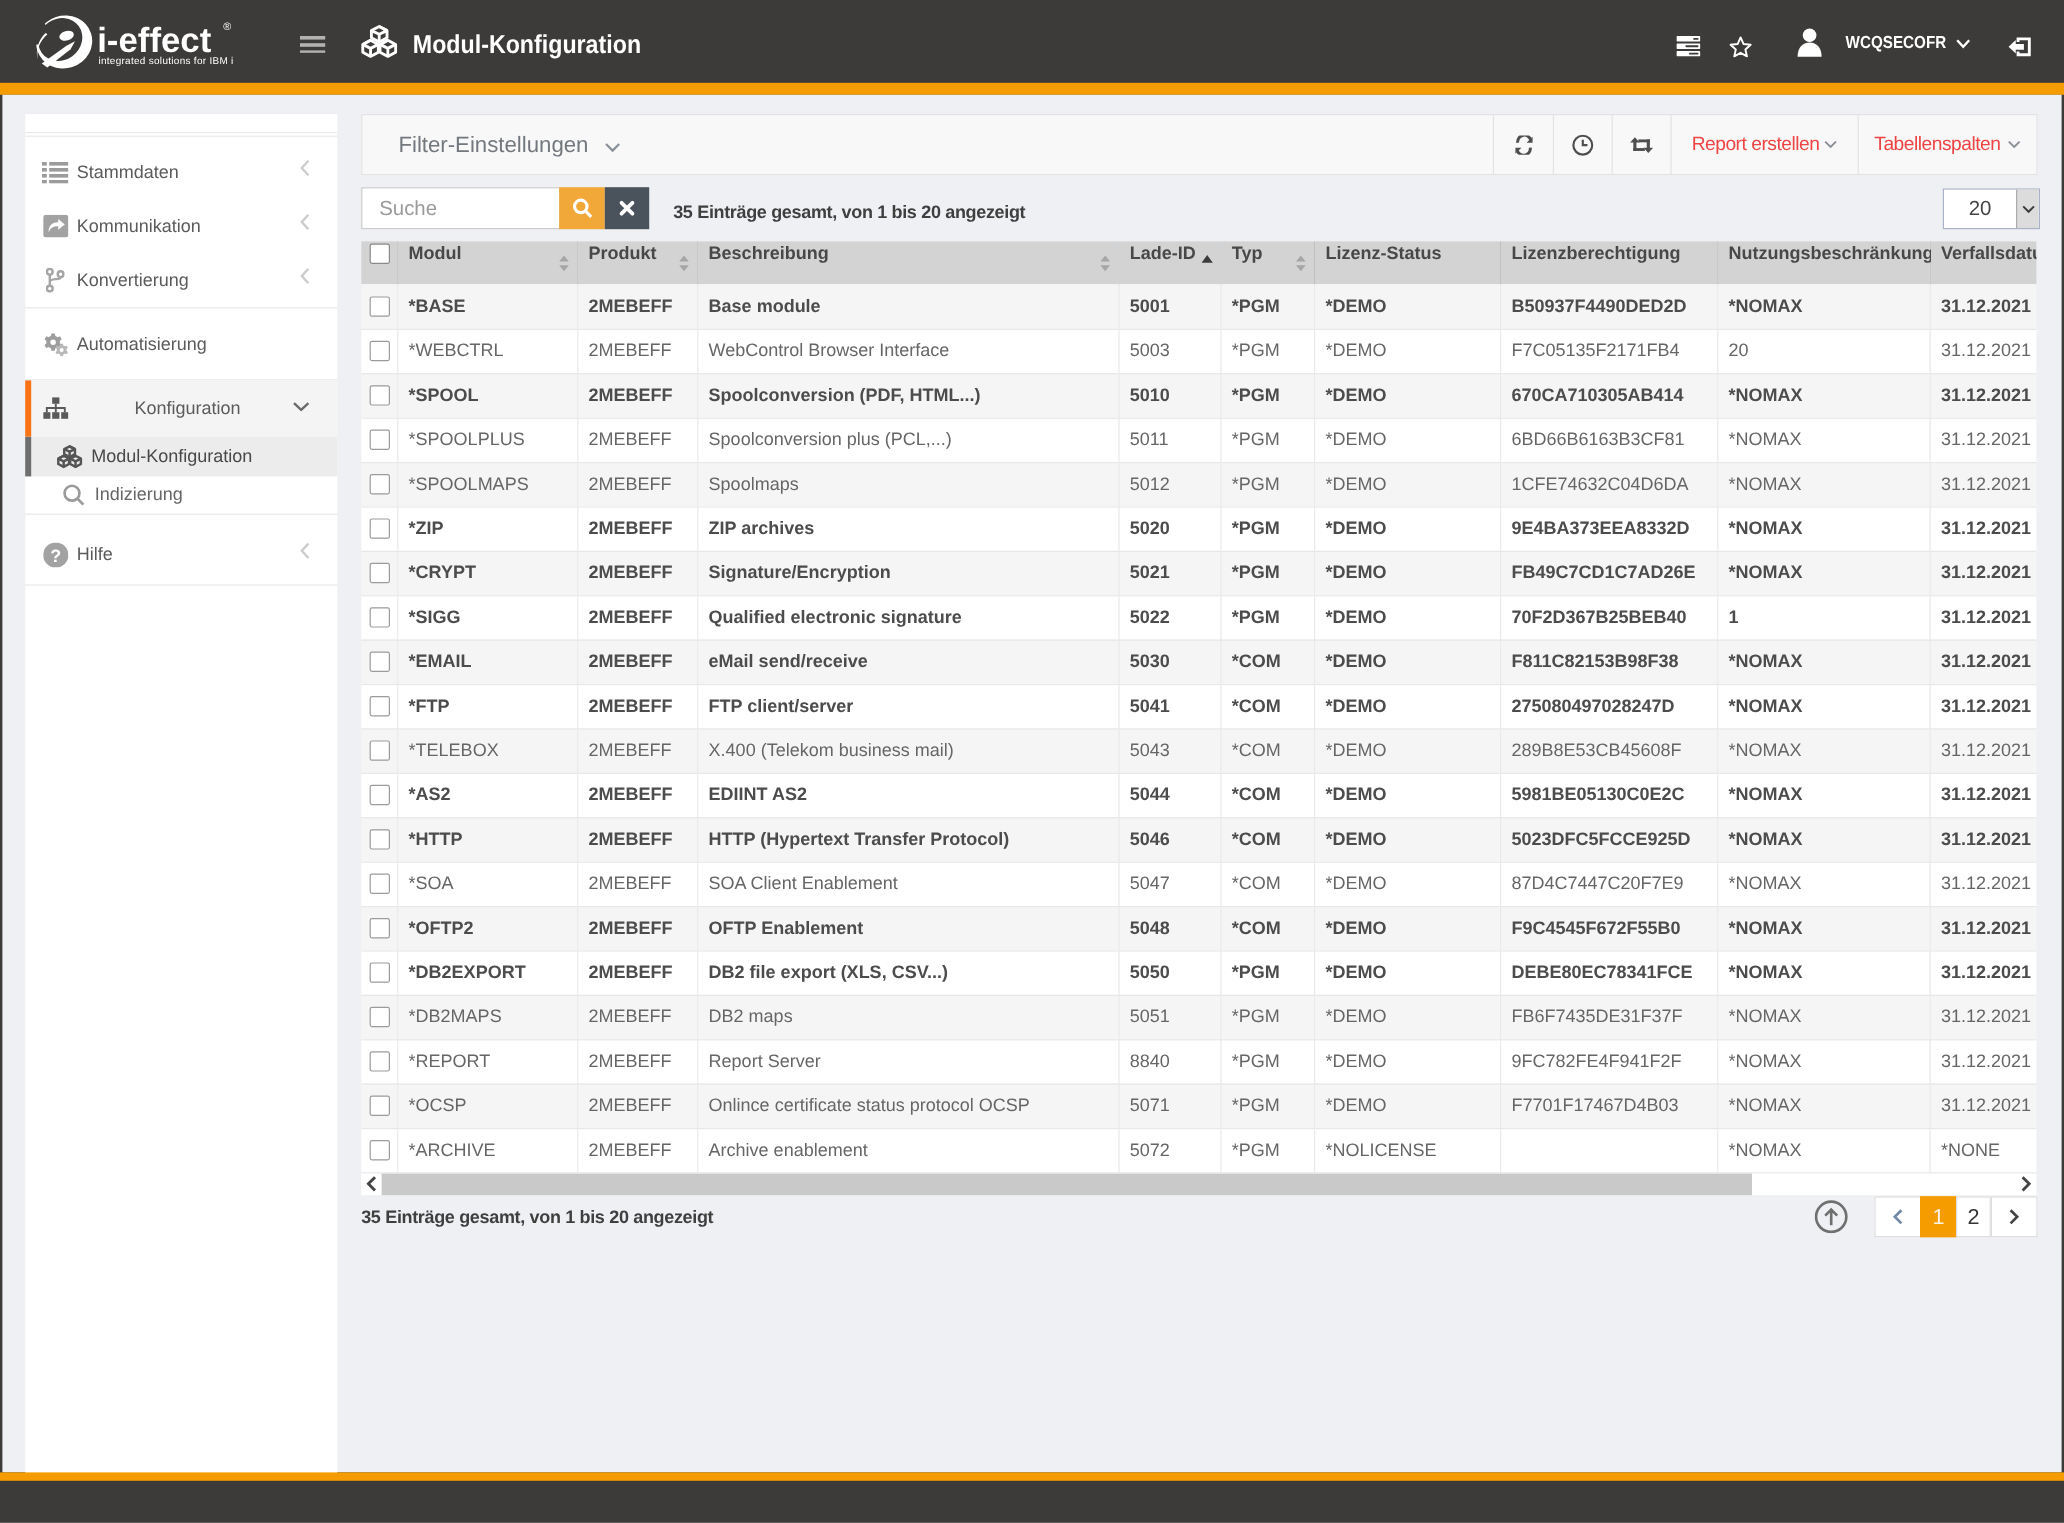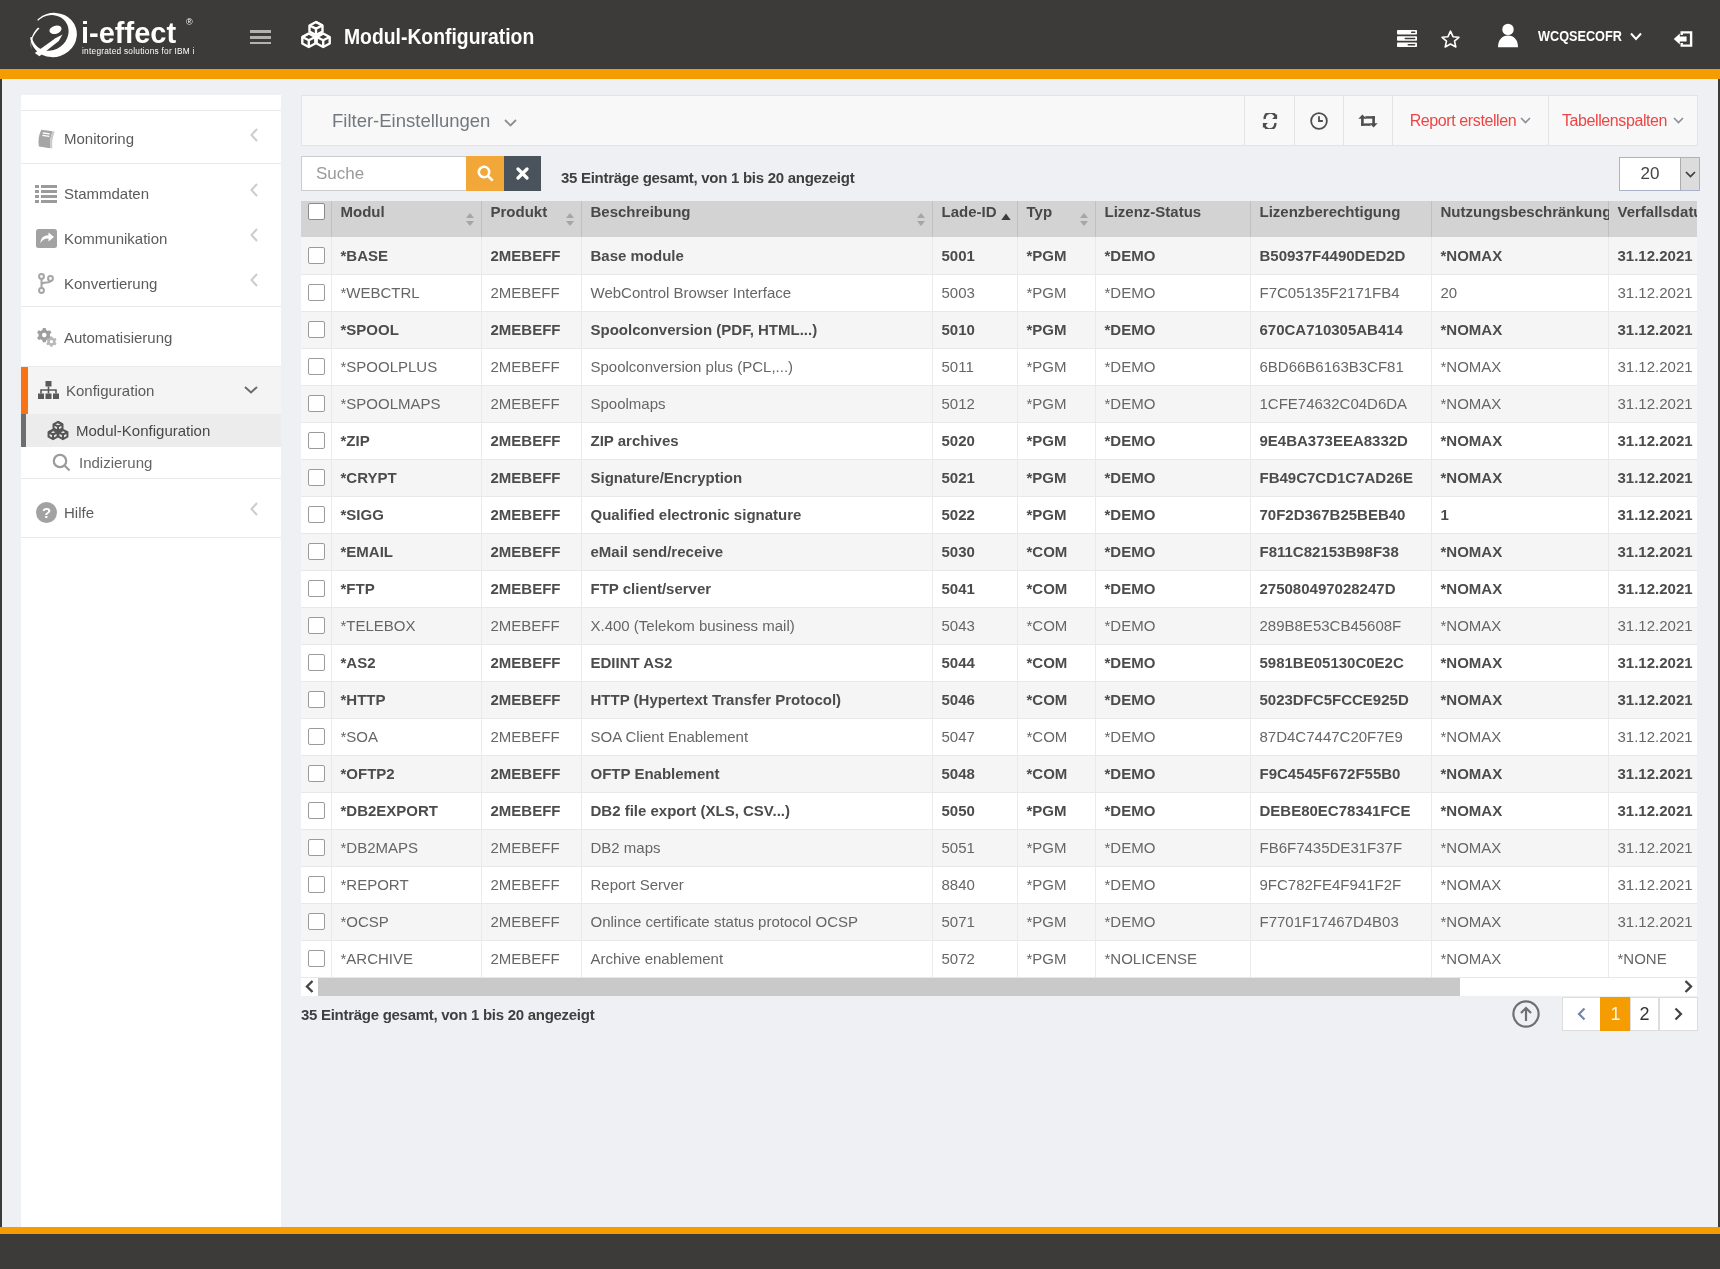--- a/index.html
+++ b/index.html
@@ -19,21 +19,21 @@
 .htitle { position:absolute; left:344px; top:25px; color:#fff; font-size:21.5px; font-weight:bold; transform:scaleX(0.9); transform-origin:left top; }
 .huser { position:absolute; left:1538px; top:28px; color:#fff; font-size:14.5px; font-weight:bold; transform:scaleX(0.875); transform-origin:left top; }
 
 
 .sidebar { position:absolute; left:21px; top:95px; width:260px; height:1133px; background:#fff; color:#5b5b5b; font-size:15px; }
 .mi { position:relative; height:45px; display:flex; align-items:center; padding-left:14px; }
 .mi .lbl { margin-left:7px; }
 .mi .chev { position:absolute; right:23px; top:50%; margin-top:-11px; }
 .sep { border-top:1px solid #e9e9e9; }
 .micon { width:22px; height:22px; flex:none; display:flex; align-items:center; justify-content:center; }
-.mi.act { background:#f4f4f4; border-left:7px solid #f97316; padding-left:9px; height:47px; }
+.mi.act { background:#f4f4f4; border-left:5px solid #f97316; padding-left:9px; height:47px;gap:48px; }
 .smi { position:relative; display:flex; align-items:center; padding-left:27px; font-size:15px; color:#666; }
 .smi .lbl { margin-left:7px; }
 .smi.act { background:#ececec; border-left:5px solid #6e6e6e; padding-left:21px; color:#484848; }
 
 
 .content { position:absolute; left:301px; top:95px; width:1397px; font-size:16px; }
 .filterbar { position:relative; height:51px; background:#f8f8f8; border:1px solid #e3e3e3; color:#73787e; }
 .ftitle { position:absolute; left:18px; top:14px; font-size:18.5px;margin-left:12px; }
 .fcell { position:absolute; top:0; height:49px; border-left:1px solid #e3e3e3; display:flex; align-items:center; justify-content:center; color:#ef4444; font-size:16px; letter-spacing:-0.4px; }
 .sinput { position:absolute; left:0; top:61px; width:166px; height:35px; border:1px solid #ccc; background:#fff; padding-left:14px; font-size:17px; color:#9a9a9a; line-height:33px; }
@@ -120,35 +120,20 @@
   <svg style="position:absolute;left:1673px;top:29px" width="21" height="20" viewBox="0 0 21 20">
     <path d="M7.5 2.2 L19.3 2.2 L19.3 17.8 L7.5 17.8 L7.5 14 L9.9 14 L9.9 15.4 L16.9 15.4 L16.9 4.6 L9.9 4.6 L9.9 6 L7.5 6 Z" fill="#fff"></path>
     <path d="M0.8 10 L6.8 4.4 L6.8 7.6 L13.6 7.6 L13.6 12.4 L6.8 12.4 L6.8 15.6 Z" fill="#fff"></path>
   </svg>
 </div>
 <div class="orangebar"></div>
 <div class="main"></div>
 <div class="sidebar">
   <div style="height:11px"></div>
   <div class="sep" style="margin-top:4px"></div>
-  <div class="mi" style="margin-top:5px">
-      <span class="micon">
-        <svg width="22" height="20" viewBox="0 0 22 20">
-          <g transform="rotate(8 11 10)">
-            <path d="M5 1.5 L16.5 1.5 C 15 7.5 15 12.5 16.5 18.5 L5 18.5 C 3.2 12.5 3.2 7.5 5 1.5 Z" fill="#a5a5a5"></path>
-            <path d="M16.5 1.5 L18.6 1.5 C 17.1 7.5 17.1 12.5 18.6 18.5 L16.5 18.5 C 15 12.5 15 7.5 16.5 1.5 Z" fill="#c9c9c9"></path>
-            <path d="M7 4.5 L14 4.5 M7 7 L14 7" stroke="#fff" stroke-width="1.3"></path>
-          </g>
-        </svg>
-      </span>
-      <span class="lbl">Monitoring</span>
-      <span class="chev"><svg width="8" height="14" viewBox="0 0 8 14" fill="none" stroke="#ccc" stroke-width="2">
-          <path d="M7 1 L1.5 7 L7 13"></path>
-        </svg></span>
-    </div>
   <div class="sep" style="margin-top:2px"></div>
   <div class="mi" style="margin-top:7px">
       <span class="micon">
         <svg width="22" height="18" viewBox="0 0 22 18" fill="#9b9b9b">
           <rect x="0" y="0" width="4" height="3"></rect>
           <rect x="6" y="0" width="16" height="3"></rect>
           <rect x="0" y="5" width="4" height="3"></rect>
           <rect x="6" y="5" width="16" height="3"></rect>
           <rect x="0" y="10" width="4" height="3"></rect>
           <rect x="6" y="10" width="16" height="3"></rect>

